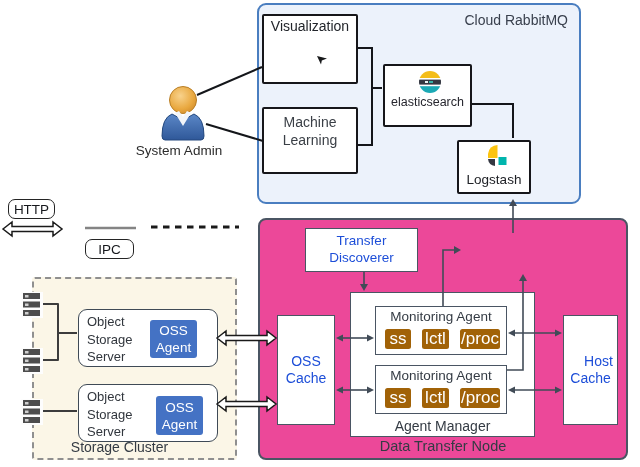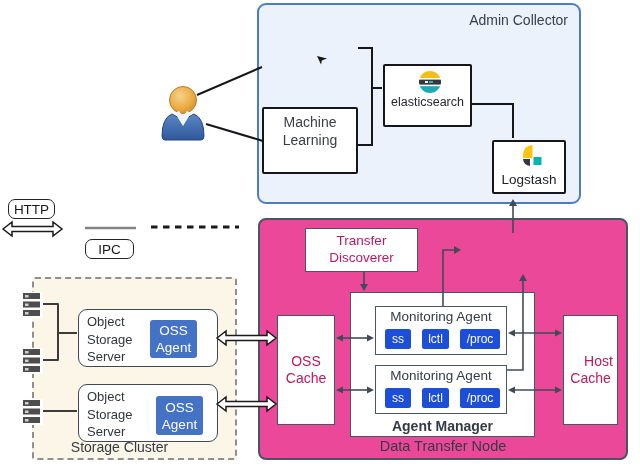--- a/index.html
+++ b/index.html
@@ -12,37 +12,40 @@
   .storage{background:#fbf6e7;border:2px dashed #8f8f8f;border-radius:3px;z-index:1;}
   
   .blackbox{background:#fff;border:2px solid #16161a;border-radius:2px;z-index:2;}
   .slatebox{background:#fff;border:1.6px solid #4a5563;z-index:2;}
   .roundbox{background:#fff;border:1.8px solid #3f4a56;border-radius:9px;z-index:2;}
   .badge{background:#4472c4;color:#fff;display:flex;flex-direction:column;align-items:center;
          justify-content:center;border-radius:3px;line-height:17px;font-size:13.5px;z-index:3;}
   .chip{background:#fff;border:1.8px solid #242424;border-radius:7px;display:flex;
         align-items:center;justify-content:center;font-size:13.5px;color:#16181c;z-index:2;}
   .ctr{display:flex;flex-direction:column;align-items:center;text-align:center;}
-  .lbl{font-size:13.5px;color:#be185d;line-height:17px;}
+  .lbl{font-size:13.5px;color:#1d4ed8;line-height:17px;}
   .title-right{position:absolute;top:7px;right:11px;font-size:14px;color:#39404d;}
   .bottom-label{position:absolute;left:0;right:0;bottom:4px;text-align:center;
                 font-size:14px;color:#343b44;}
   svg.overlay{position:absolute;left:0;top:0;z-index:10;pointer-events:none;}
   .minibadge{display:flex;align-items:center;justify-content:center;height:20px;
-             background:#1d4ed8;color:#fff;font-size:12px;border-radius:2.5px;}
+             background:#a16207;color:#fff;font-size:17px;border-radius:2.5px;}
 </style>
 </head>
 <body>
 
 <div class="canvas">
 
   <div class="abs cloud" style="left:257px;top:3px;width:324px;height:201px;">
-    <div class="title-right">Admin Collector</div>
-  </div>
-
+    <div class="title-right">Cloud RabbitMQ</div>
+  </div>
+
+  <div class="abs blackbox" style="left:262px;top:14px;width:96px;height:70px;">
+    <div style="text-align:center;font-size:14px;color:#22252b;padding-top:2px;">Visualization</div>
+  </div>
 
   <div class="abs blackbox ctr" style="left:383px;top:64px;width:89px;height:63px;justify-content:flex-start;">
     <span class="abs" style="left:33px;top:4px;">
       <svg width="24" height="24" viewBox="0 0 24 24">
         <defs>
             <clipPath id="esc">
               <circle cx="12" cy="12" r="11"></circle>
             </clipPath>
           </defs>
         <g clip-path="url(#esc)">
@@ -55,21 +58,21 @@
       </svg>
     </span>
     <div class="abs" style="left:0;right:0;top:29px;text-align:center;font-size:12.5px;color:#26262e;">elasticsearch</div>
   </div>
 
   <div class="abs blackbox ctr" style="left:262px;top:107px;width:96px;height:67px;padding-top:4px;">
     <div style="font-size:14px;color:#3a3f46;line-height:18px;">Machine</div>
     <div style="font-size:14px;color:#3a3f46;line-height:18px;">Learning</div>
   </div>
 
-  <div class="abs blackbox" style="left:492px;top:140px;width:74px;height:54px;">
+  <div class="abs blackbox" style="left:457px;top:140px;width:74px;height:54px;">
     <span class="abs" style="left:24px;top:2px;">
       <svg width="25" height="25" viewBox="0 0 25 25">
         <path d="M5 14 L5 10 A 9.5 9.5 0 0 1 14.5 1 L14.5 14 Z" fill="#fdc40f"></path>
         <path d="M5 15 L12 15 L12 22 A 8 8 0 0 1 5 15 Z" fill="#343741"></path>
         <rect x="15.5" y="13" width="8" height="8" fill="#00b5ad"></rect>
       </svg>
     </span>
     <div class="abs" style="left:0;right:0;top:30px;text-align:center;font-size:13.5px;color:#202227;">Logstash</div>
   </div>
 
@@ -84,20 +87,21 @@
         <linearGradient id="bodyg" x1="0" y1="0" x2="0" y2="1">
           <stop offset="0%" stop-color="#5b87c7"></stop>
             <stop offset="100%" stop-color="#2f5899"></stop>
         </linearGradient>
       </defs>
       <circle cx="26" cy="18" r="13.5" fill="url(#headg)" stroke="#b97f27" stroke-width="1"></circle>
       <path d="M8 58 Q5 58 5 54 Q5 36 15 32 L26 38 L37 32 Q47 36 47 54 Q47 58 44 58 Z" fill="url(#bodyg)" stroke="#24497e" stroke-width="1"></path>
       <path d="M18 31 L26 44 L34 31 L30 29 L26 35 L22 29 Z" fill="#f2f5f9"></path>
     </svg>
   </span>
+  <div class="abs" style="left:123px;top:143px;width:112px;text-align:center;font-size:13.5px;color:#2c2c2c;z-index:2;">System Admin</div>
 
   <div class="abs chip" style="left:8px;top:199px;width:47px;height:20px;">
     <span>HTTP</span>
   </div>
   <div class="abs chip" style="left:85px;top:200px;width:49px;height:20px;margin-top:39px;">
     <span>IPC</span>
   </div>
 
   <div class="abs dtn" style="left:258px;top:218px;width:370px;height:242px;">
     <div class="bottom-label" style="font-size:14.5px;">Data Transfer Node</div>
@@ -113,21 +117,21 @@
     <div class="lbl" style="font-size:14px;">OSS</div>
     <div class="lbl" style="font-size:14px;">Cache</div>
   </div>
 
   <div class="abs slatebox ctr" style="left:563px;top:315px;width:55px;height:110px;justify-content:center;">
     <div class="lbl" style="font-size:14px;margin-left:16px;">Host</div>
     <div class="lbl" style="font-size:14px;">Cache</div>
   </div>
 
   <div class="abs slatebox" style="left:350px;top:292px;width:185px;height:145px;">
-    <div class="bottom-label" style="bottom:2px;font-weight:bold;">Agent Manager</div>
+    <div class="bottom-label" style="bottom:2px;">Agent Manager</div>
   </div>
 
   <div class="abs slatebox" style="left:375px;top:306px;width:132px;height:49px;z-index:3;">
     <div style="text-align:center;font-size:13.5px;color:#343b44;padding-top:2px;">Monitoring Agent</div>
     <div class="abs" style="left:9px;top:22px;display:flex;gap:11px;">
       <div class="minibadge" style="width:26px;">ss</div>
       <div class="minibadge" style="width:27px;">lctl</div>
       <div class="minibadge" style="width:40px;">/proc</div>
     </div>
   </div>

